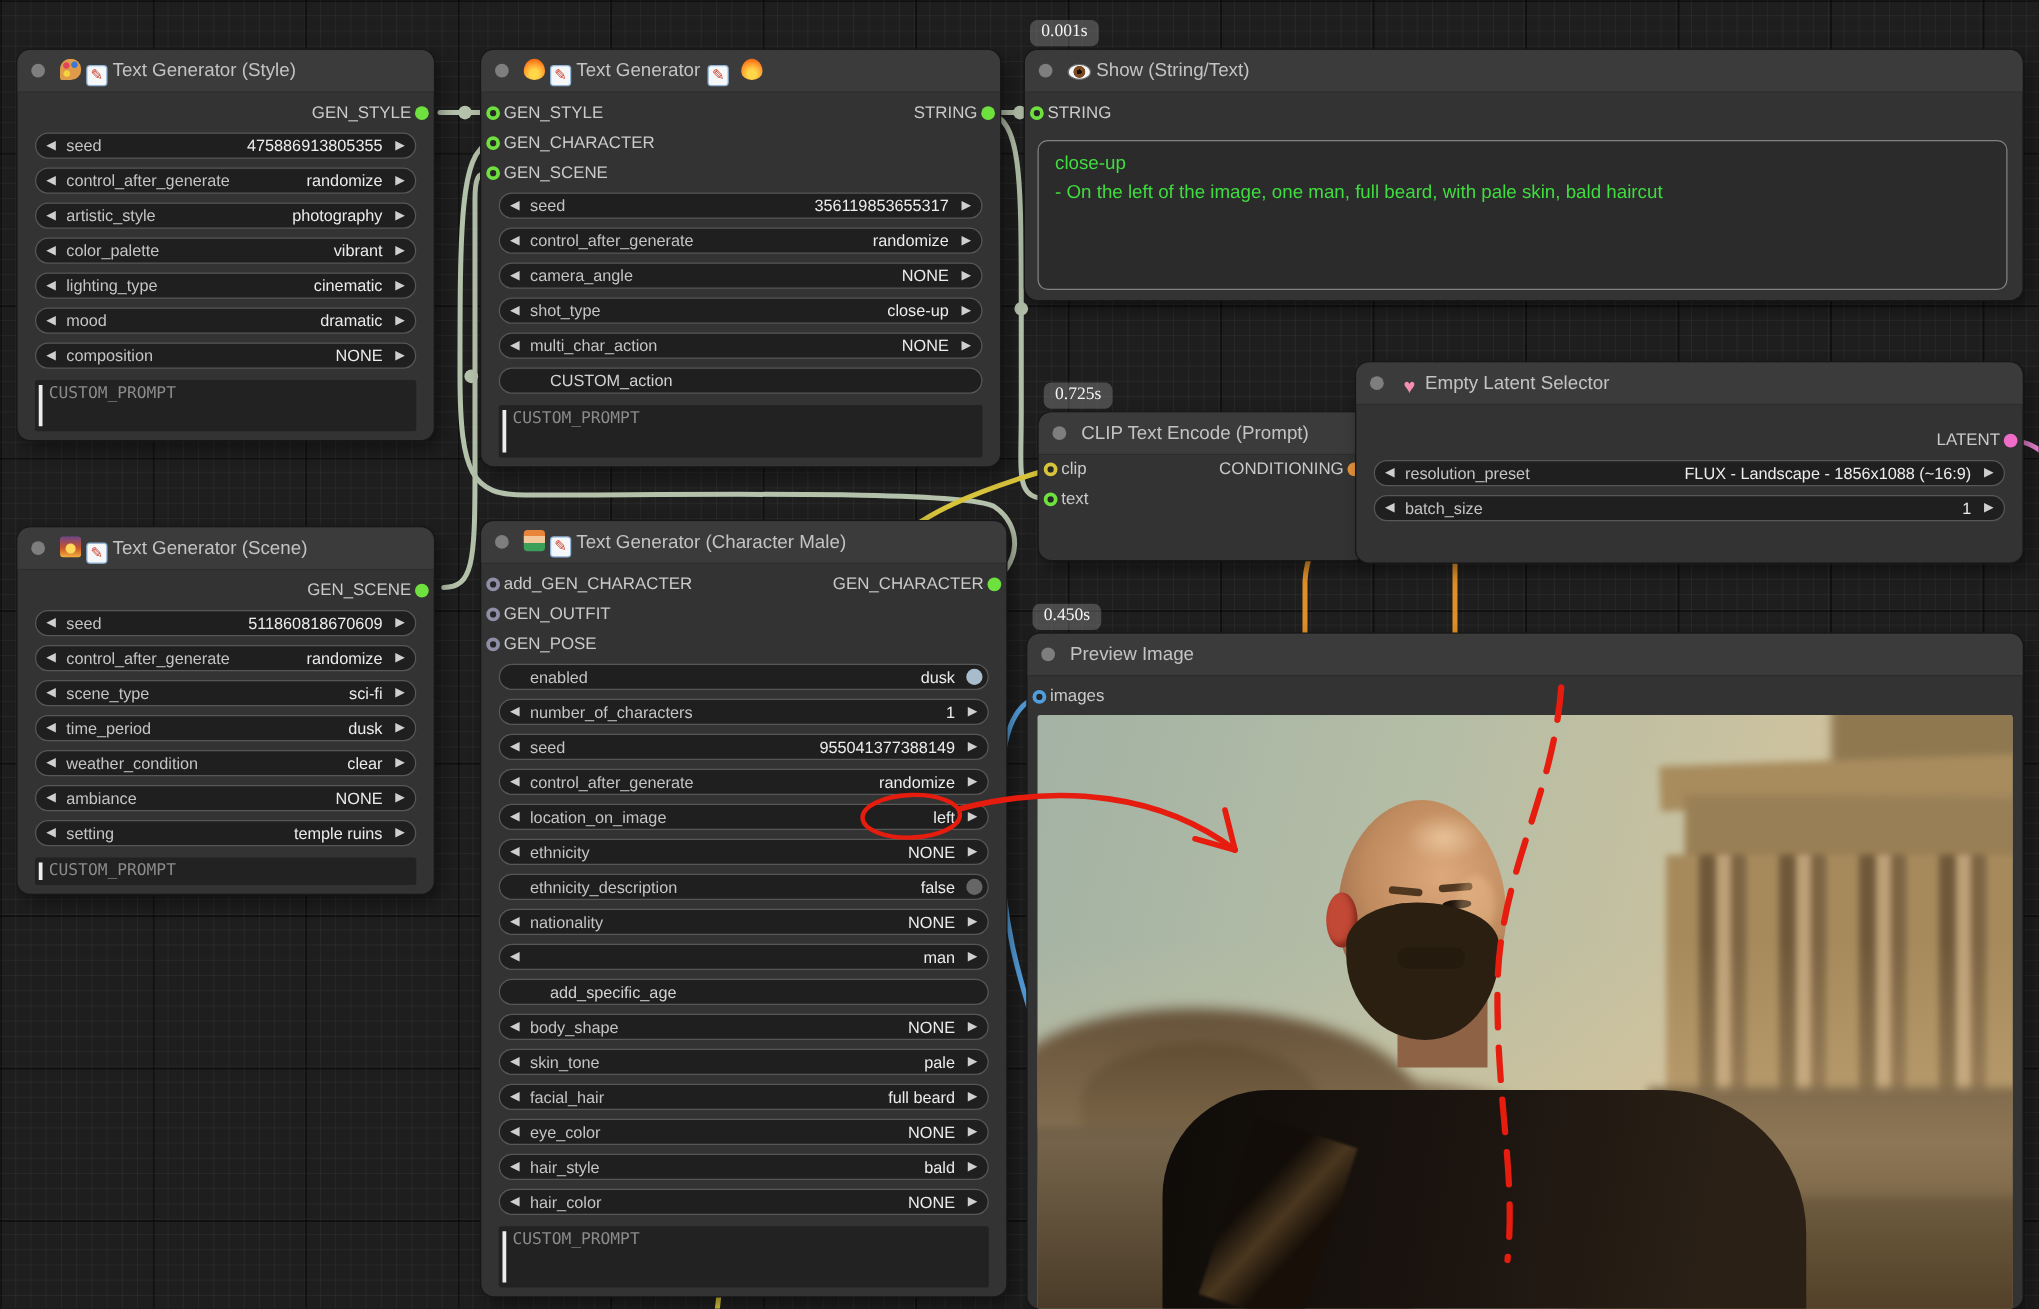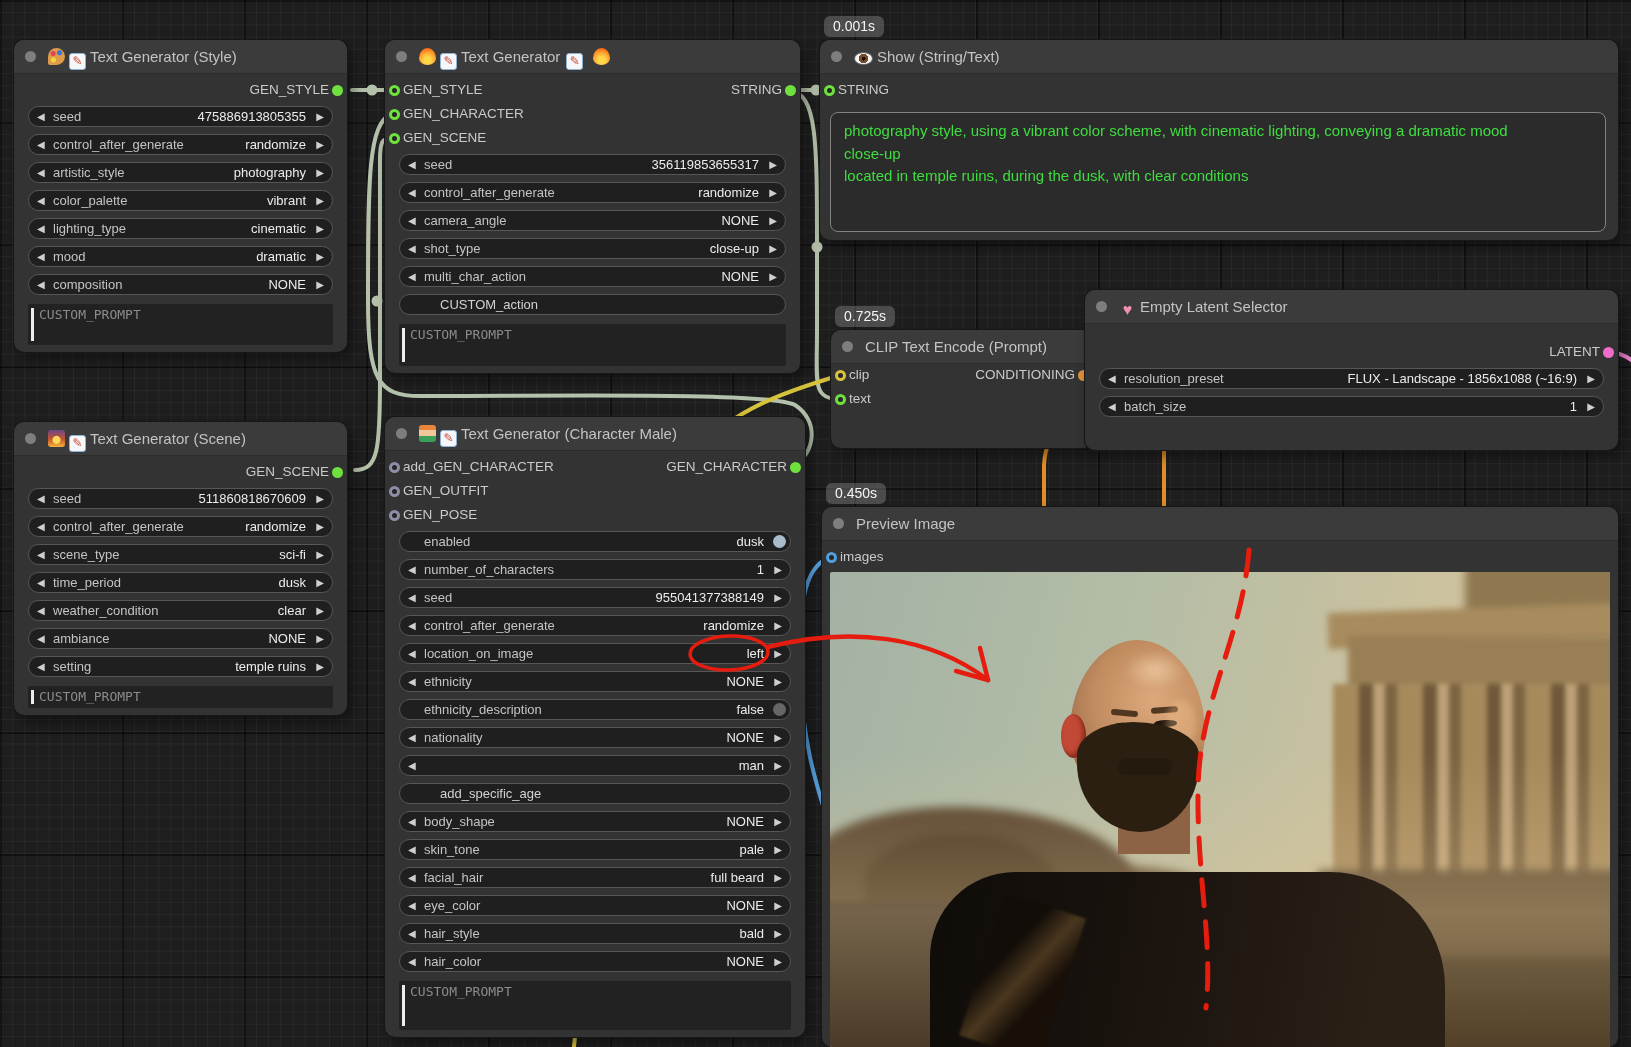--- a/index.html
+++ b/index.html
@@ -41,21 +41,21 @@
   .pill .knob{position:absolute;right:4px;top:3px;width:13px;height:13px;border-radius:50%;}
   .pill.btn .wlabel{left:40px;}
   .textarea{position:absolute;background:#222222;border-radius:2px;overflow:hidden;}
   .textarea .caret{position:absolute;left:3px;top:4px;bottom:4px;width:3px;background:#ededed;}
   .textarea .ph{position:absolute;left:11px;top:3px;font-family:"DejaVu Sans Mono",monospace;
     font-size:13px;color:#8b8b8b;}
   .showbox{position:absolute;background:#2b2b2b;border:1.5px solid #828282;border-radius:8px;
     padding:7px 13px;box-sizing:border-box;}
   .showline{font-size:15px;line-height:22.5px;color:#3fdd3f;white-space:nowrap;}
   .timer{position:absolute;background:rgba(150,150,150,.38);color:#f5f5f5;
-    font-family:Liberation Sans, sans-serif;font-size:14px;padding:2px 9px 3px;border-radius:6px;}
+    font-family:Liberation Serif, serif;font-size:14px;padding:2px 9px 3px;border-radius:6px;}
   .icon{display:inline-block;width:17px;height:17px;vertical-align:-3px;margin-right:4px;
     border-radius:3px;position:relative;text-align:center;}
   .palette-icon{background:#e09b4a;border-radius:50% 50% 50% 12%;
     background-image:radial-gradient(circle at 30% 32%, #e0455a 2.2px, transparent 3px),
       radial-gradient(circle at 68% 28%, #3a78d8 2.2px, transparent 3px),
       radial-gradient(circle at 32% 70%, #f2d43c 2.2px, transparent 3px);}
   .memo-icon{background:#f5f7f9;border:1px solid #8fb2d8;box-sizing:border-box;
     color:#cc4433;font-size:12px;line-height:14px;}
   .memo-icon::after{content:"\270E";}
   .fire-icon{background:radial-gradient(circle at 50% 72%, #ffd84a 22%, #ff9d2e 55%, #f2600d 85%);
@@ -230,23 +230,22 @@
           <div class="ph">CUSTOM_PROMPT</div>
         </div>
       </div>
       <div class="node" style="left: 820px; top: 40px; width: 798px; height: 200px;">
         <div class="titlebar">
           <div class="collapse-dot"></div>
           <span class="title-text"><span class="icon eye-icon"></span><span>Show (String/Text)</span></span>
         </div>
         <div class="slot in" style="top: 39px;"><span class="dot ring" style="border-color: rgb(111, 225, 63);"></span><span>STRING</span></div>
         <div class="showbox" style="left: 10px; right: 12px; top: 72px; height: 120px;">
-          <div class="showline">photography style, using a vibrant color scheme, with cinematic lighting, conveying a dramatic mood</div>
           <div class="showline">close-up</div>
-          <div class="showline">located in temple ruins, during the dusk, with clear conditions</div>
+          <div class="showline">- On the left of the image, one man, full beard, with pale skin, bald haircut</div>
         </div>
       </div>
       <div class="node" style="left: 831px; top: 330px; width: 262px; height: 118px;">
         <div class="titlebar">
           <div class="collapse-dot"></div>
           <span class="title-text"><span>CLIP Text Encode (Prompt)</span></span>
         </div>
         <div class="slot in" style="top: 34px;"><span class="dot ring" style="border-color: rgb(216, 195, 60);"></span><span>clip</span></div>
         <div class="slot in" style="top: 58px;"><span class="dot ring" style="border-color: rgb(111, 225, 63);"></span><span>text</span></div>
         <div class="slot out" style="top: 34px;"><span>CONDITIONING</span><span class="dot" style="background: rgb(226, 146, 58);"></span></div>

